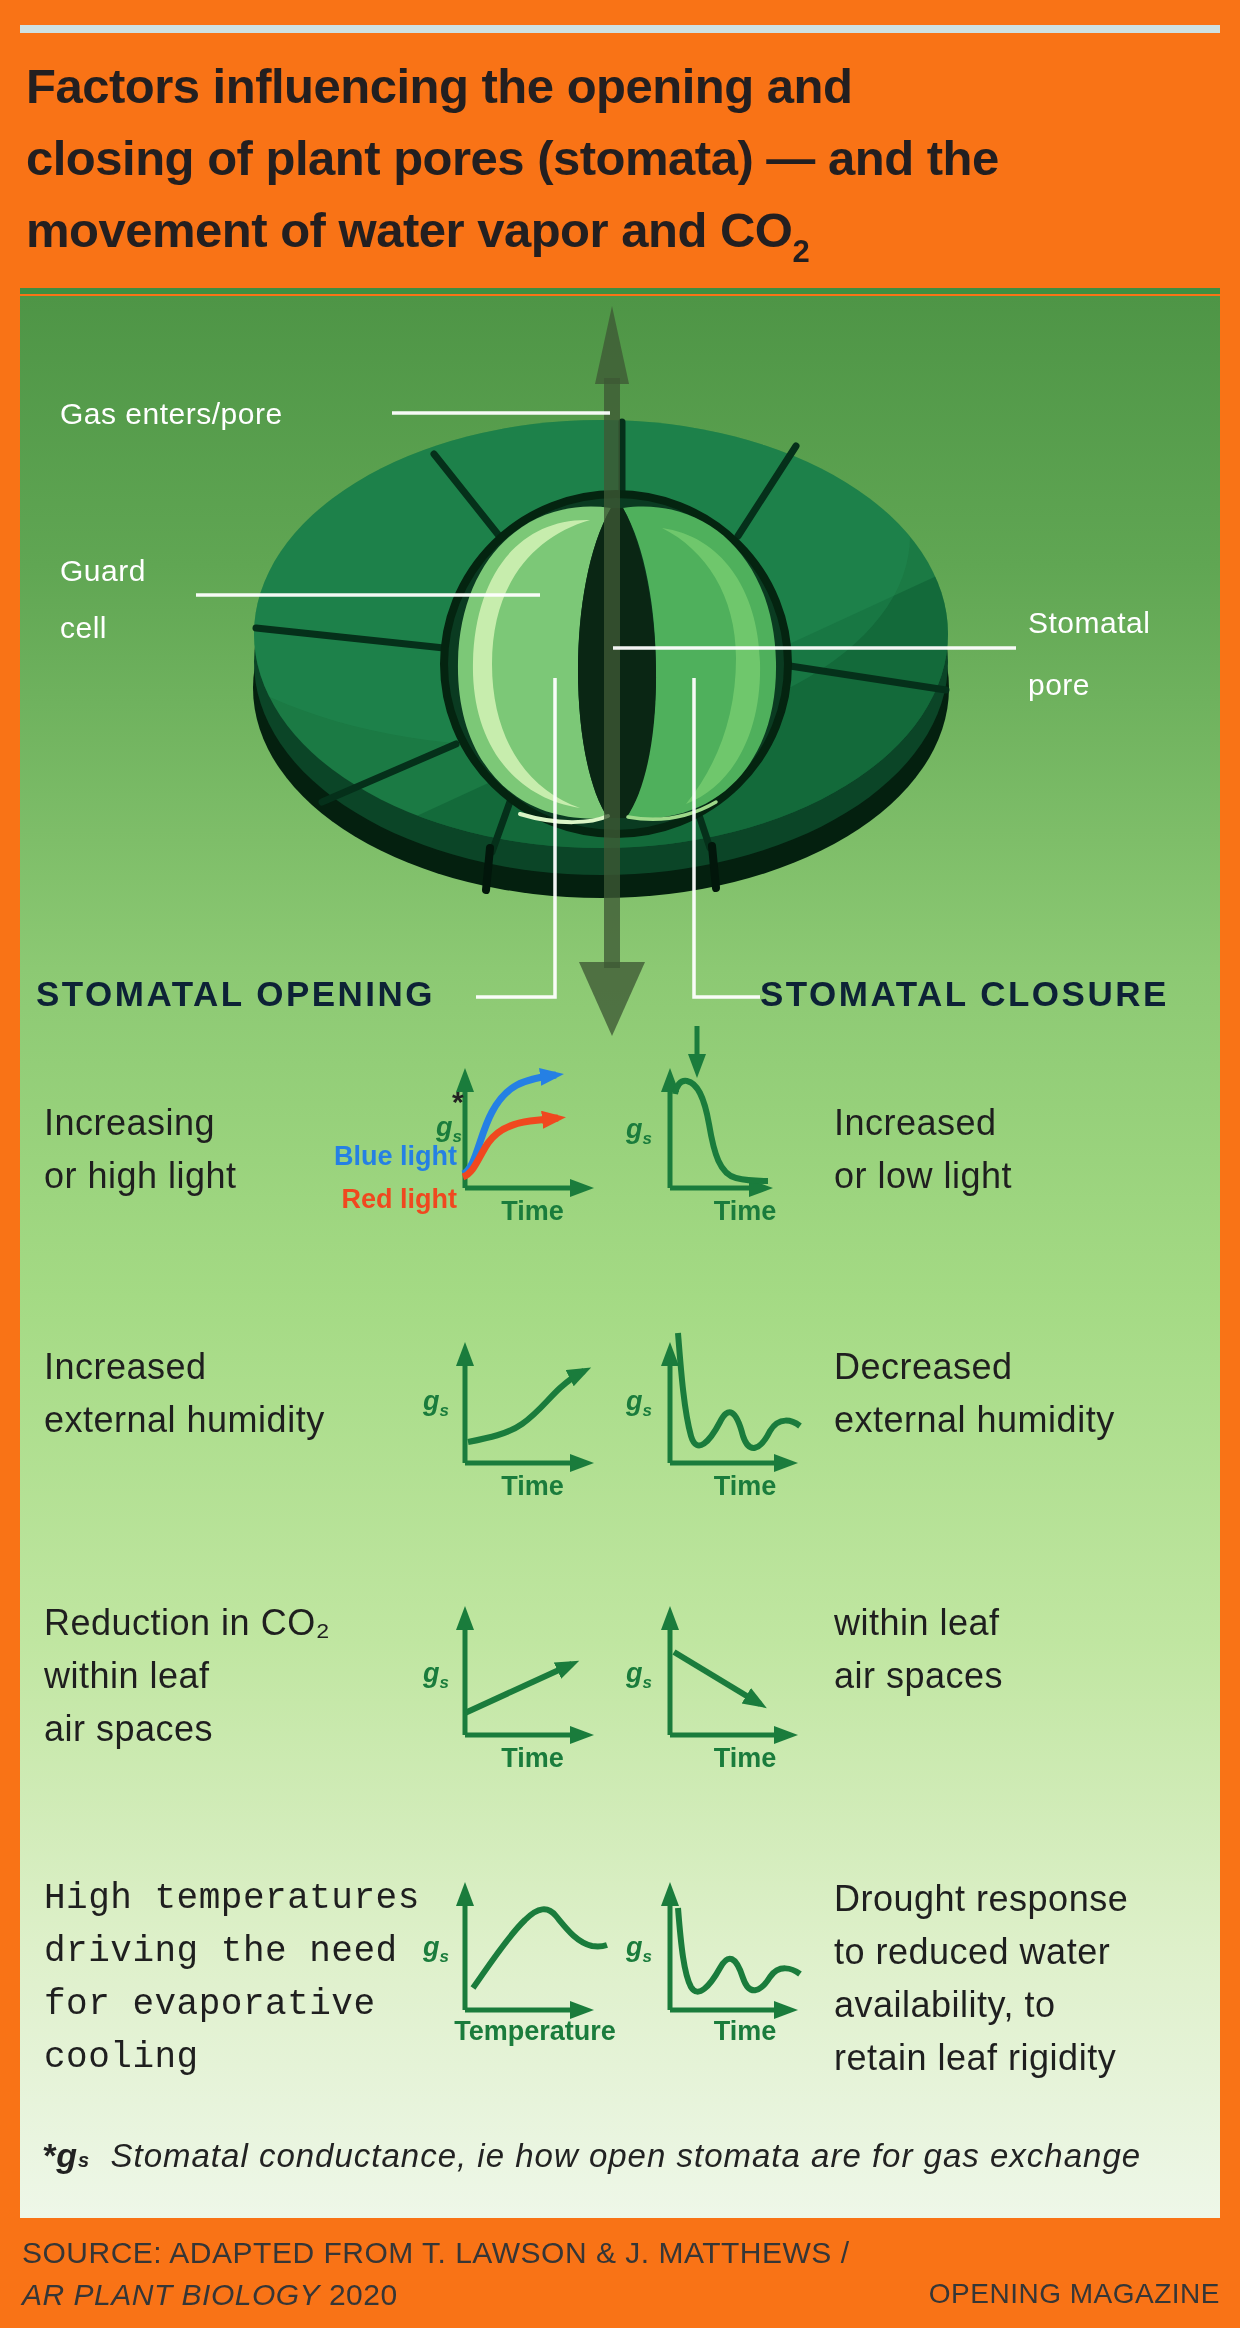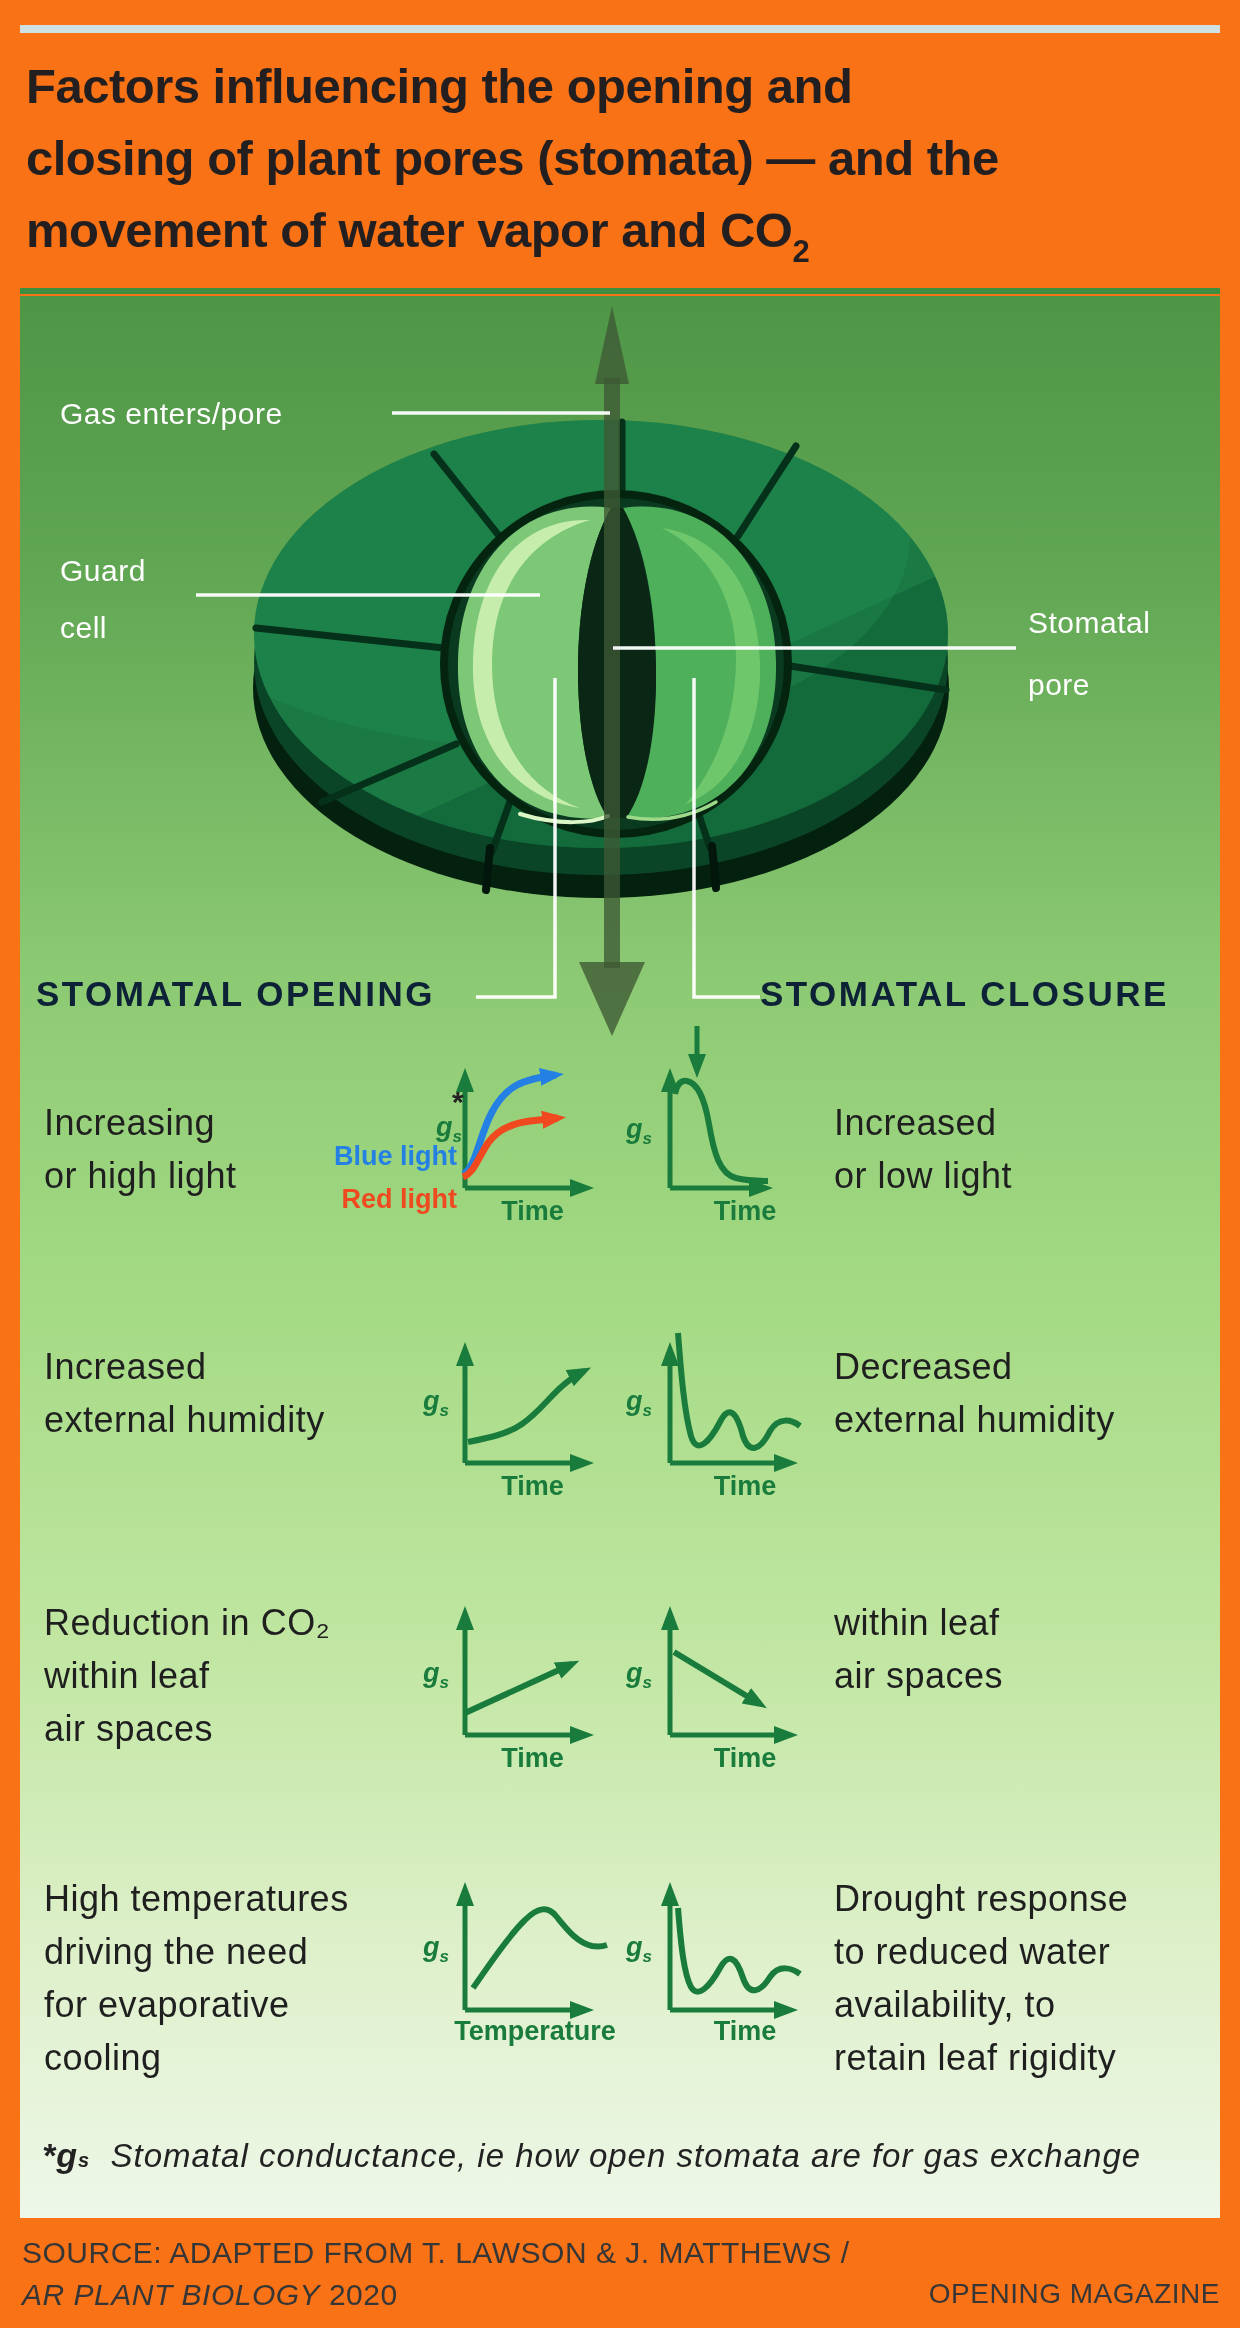--- a/index.html
+++ b/index.html
@@ -215,21 +215,21 @@
     </div>
     <div class="rowtext" style="left:814px;top:1300px;">
         <div>within leaf</div>
         <div>air spaces</div>
     </div>
     <div class="gs" style="left:403px;top:1362px;"><span>g</span><sub>s</sub></div>
     <div class="gs" style="left:606px;top:1362px;"><span>g</span><sub>s</sub></div>
     <div class="axlabel" style="left:445px;top:1447px;width:135px;">Time</div>
     <div class="axlabel" style="left:650px;top:1447px;width:150px;">Time</div>
 
-    <div class="rowtext" style="left:24px;top:1576px;">
+    <div class="rowtext" style="left:24px;top:1576px;font-family:Liberation Mono, monospace;">
       <div>High temperatures</div>
         <div>driving the need</div>
         <div>for evaporative</div>
         <div>cooling</div>
     </div>
     <div class="rowtext" style="left:814px;top:1576px;">
       <div>Drought response</div>
         <div>to reduced water</div>
         <div>availability, to</div>
         <div>retain leaf rigidity</div>

